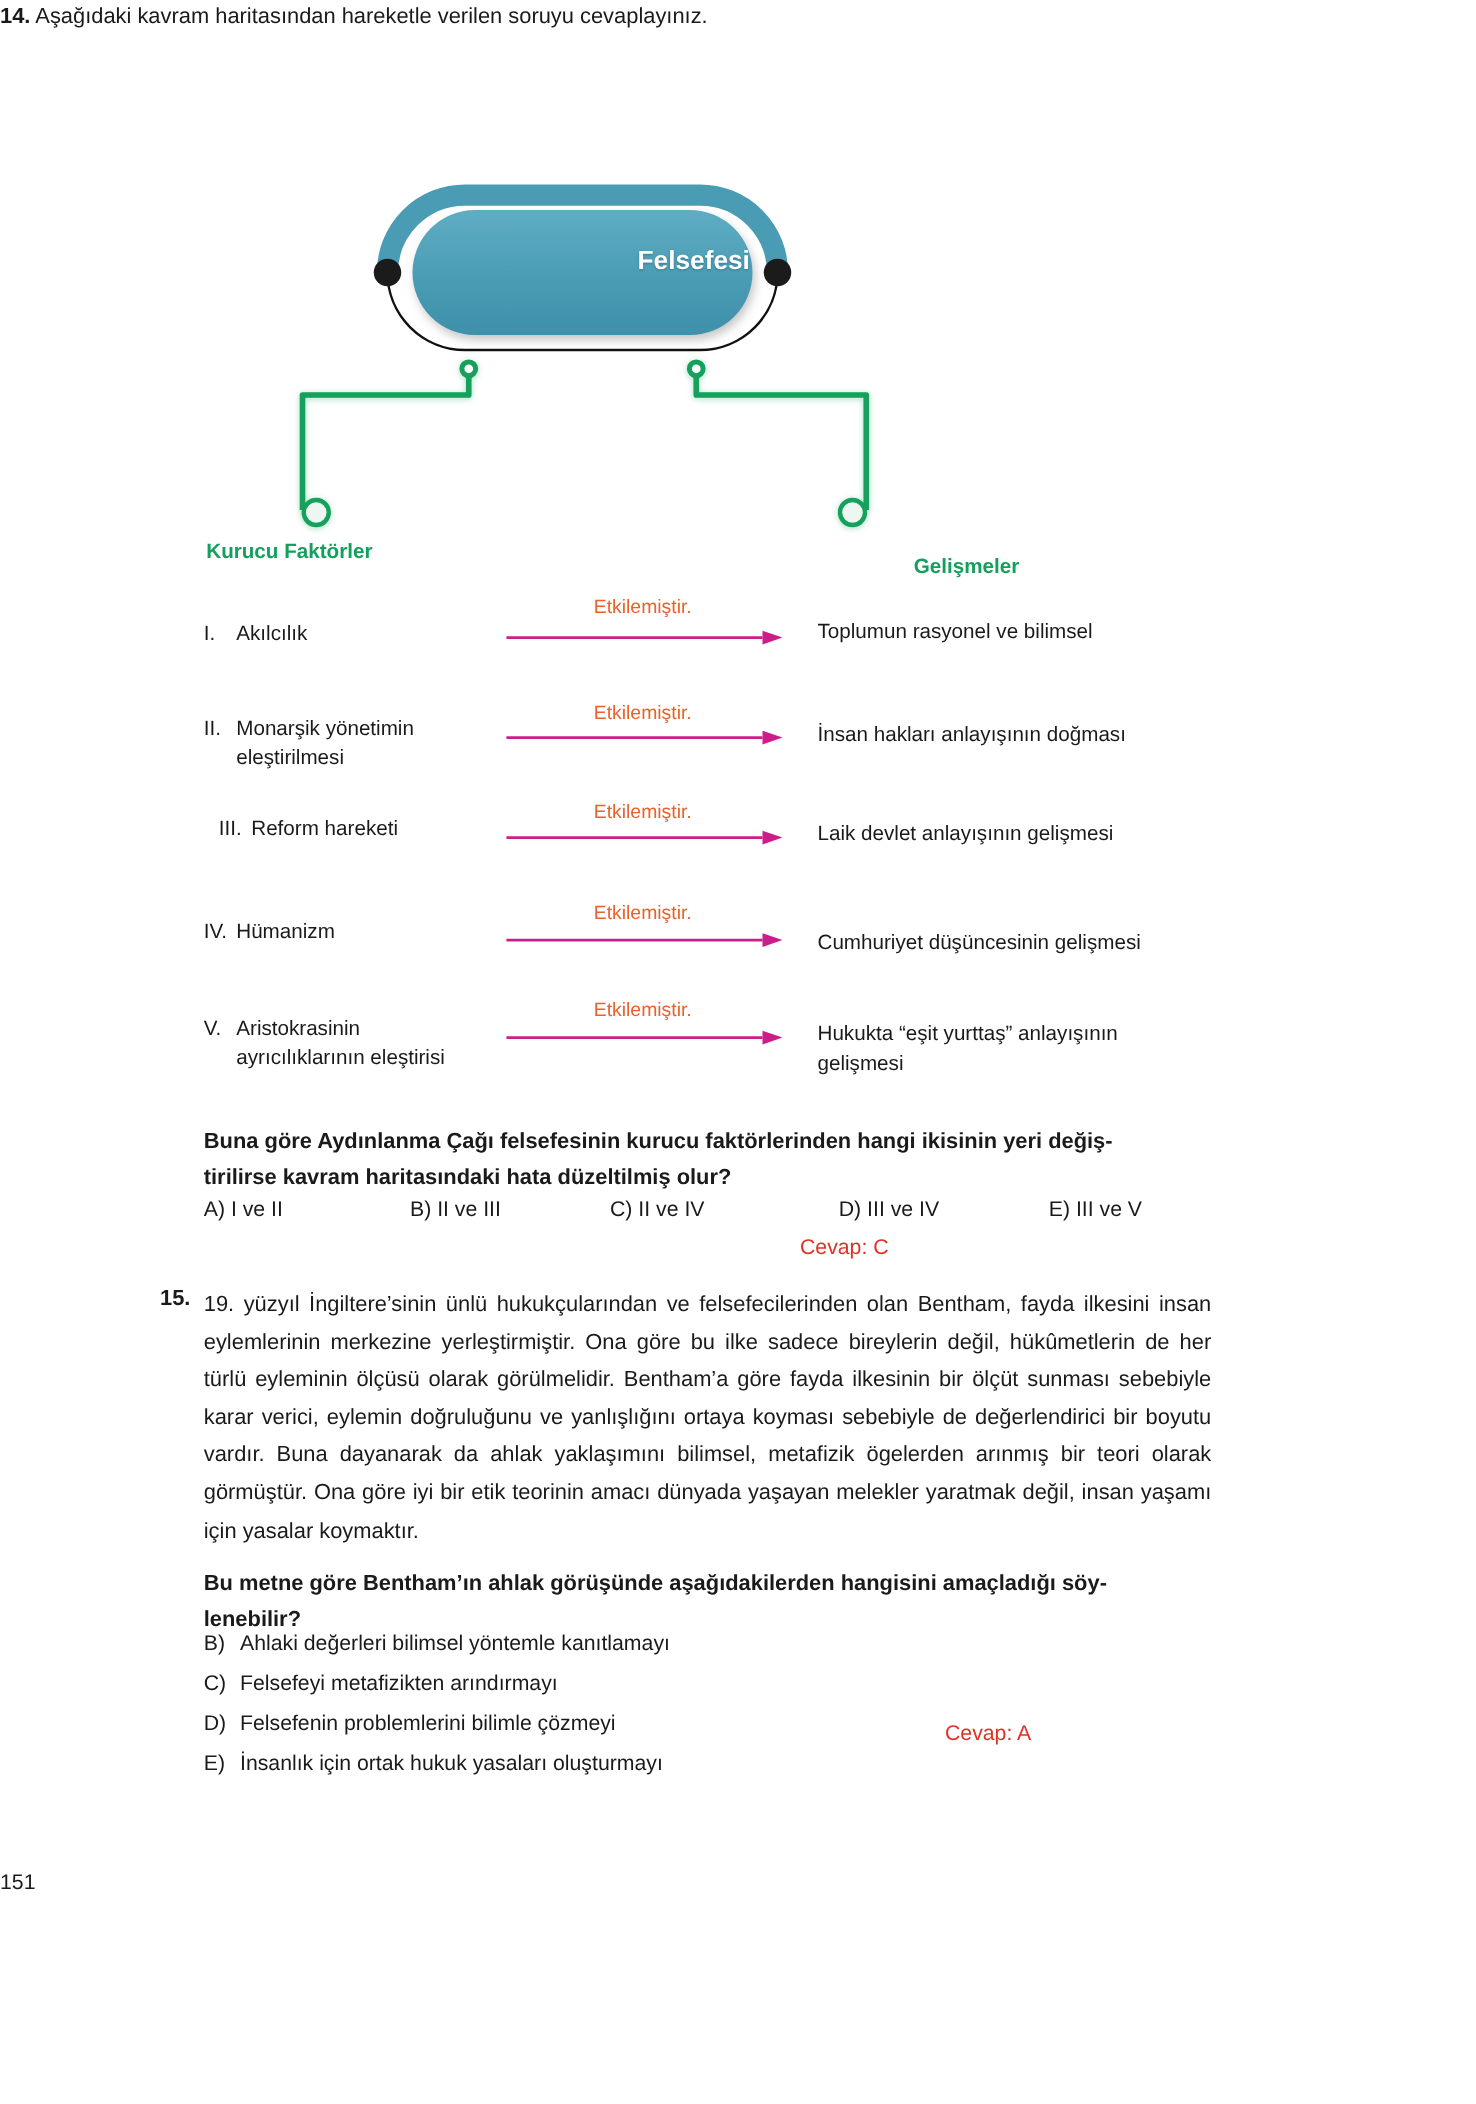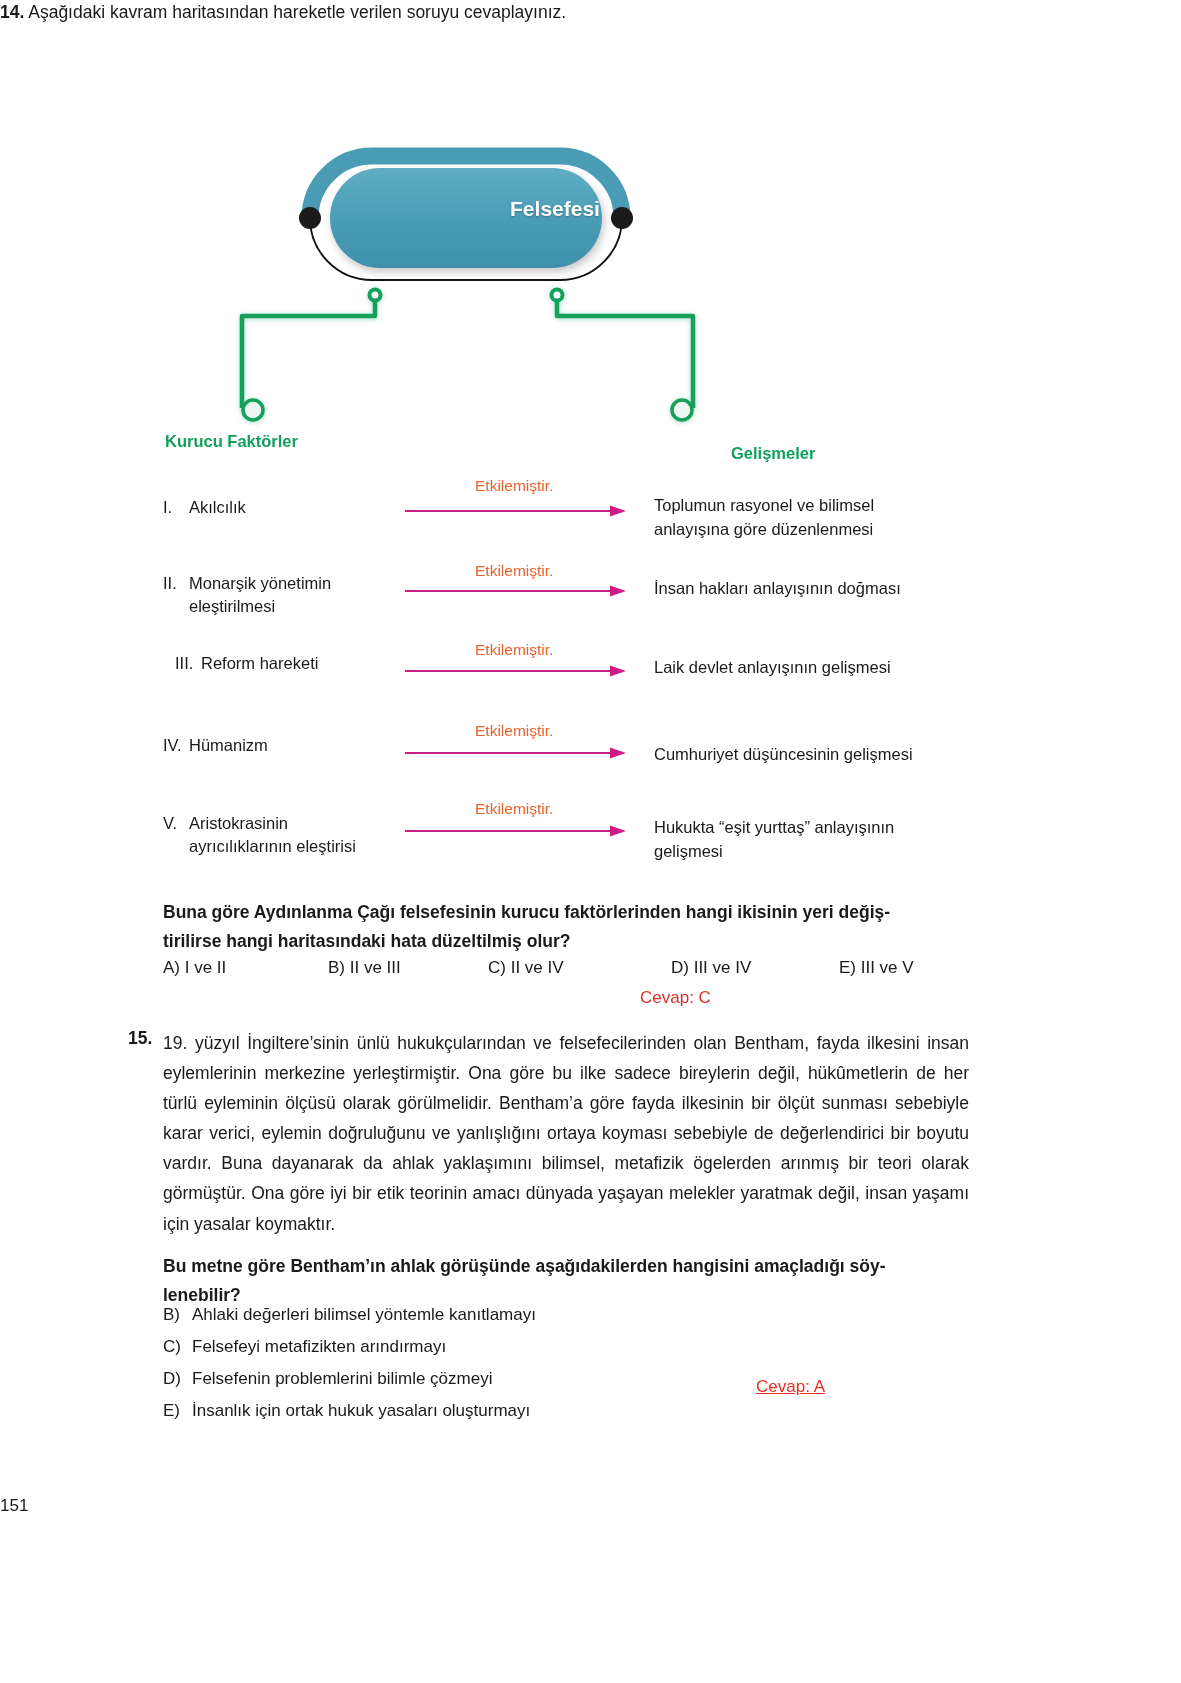--- a/index.html
+++ b/index.html
@@ -166,21 +166,21 @@
     font-size: 17px;
   }
   #q15-options .o {
     margin-bottom: 12px;
     white-space: nowrap;
   }
   #q15-options .o .ol {
     display: inline-block;
     width: 29px;
   }
-  #q15-cevap { left: 756px; top: 1377px; text-decoration: underline; }
+  #q15-cevap { left: 756px; top: 1377px; }
 
   #pagenum {
     position: absolute;
     left: 0;
     top: 1496px;
     width: 1181px;
     text-align: left;
     font-size: 17px;
   }
 </style>
@@ -250,21 +250,20 @@
     <svg width="222" height="12" viewBox="0 0 222 12" xmlns="http://www.w3.org/2000/svg">
       <line x1="0" y1="6" x2="205" y2="6" stroke="#cc1e8b" stroke-width="2.2"></line>
       <polygon points="205,0.5 221,6 205,11.5" fill="#cc1e8b"></polygon>
     </svg>
   </div>
   <div class="row-left" style="left:163px; top:496px;">
     <span class="rn">I.</span><span class="rtxt">Akılcılık</span>
   </div>
   <div class="row-right" style="top:494px;">
     <div>Toplumun rasyonel ve bilimsel</div>
-    <div>anlayışına göre düzenlenmesi</div>
   </div>
 
   <div class="conn-label" style="top:562px;">Etkilemiştir.</div>
   <div class="arrow" style="top:583px;">
     <svg width="222" height="12" viewBox="0 0 222 12" xmlns="http://www.w3.org/2000/svg">
       <line x1="0" y1="6" x2="205" y2="6" stroke="#cc1e8b" stroke-width="2.2"></line>
       <polygon points="205,0.5 221,6 205,11.5" fill="#cc1e8b"></polygon>
     </svg>
   </div>
   <div class="row-left" style="left:163px; top:572px;">
@@ -318,21 +317,21 @@
       <span>ayrıcılıklarının eleştirisi</span>
     </span>
   </div>
   <div class="row-right" style="top:816px;">
     <div>Hukukta “eşit yurttaş” anlayışının</div>
     <div>gelişmesi</div>
   </div>
 
   <div id="q14-stem">
     <div>Buna göre Aydınlanma Çağı felsefesinin kurucu faktörlerinden hangi ikisinin yeri değiş-</div>
-    <div>tirilirse hangi haritasındaki hata düzeltilmiş olur?</div>
+    <div>tirilirse kavram haritasındaki hata düzeltilmiş olur?</div>
   </div>
 
   <div id="q14-options">
     <span class="opt" style="left:0px;">A) I ve II</span>
     <span class="opt" style="left:165px;">B) II ve III</span>
     <span class="opt" style="left:325px;">C) II ve IV</span>
     <span class="opt" style="left:508px;">D) III ve IV</span>
     <span class="opt" style="left:676px;">E) III ve V</span>
   </div>
 

